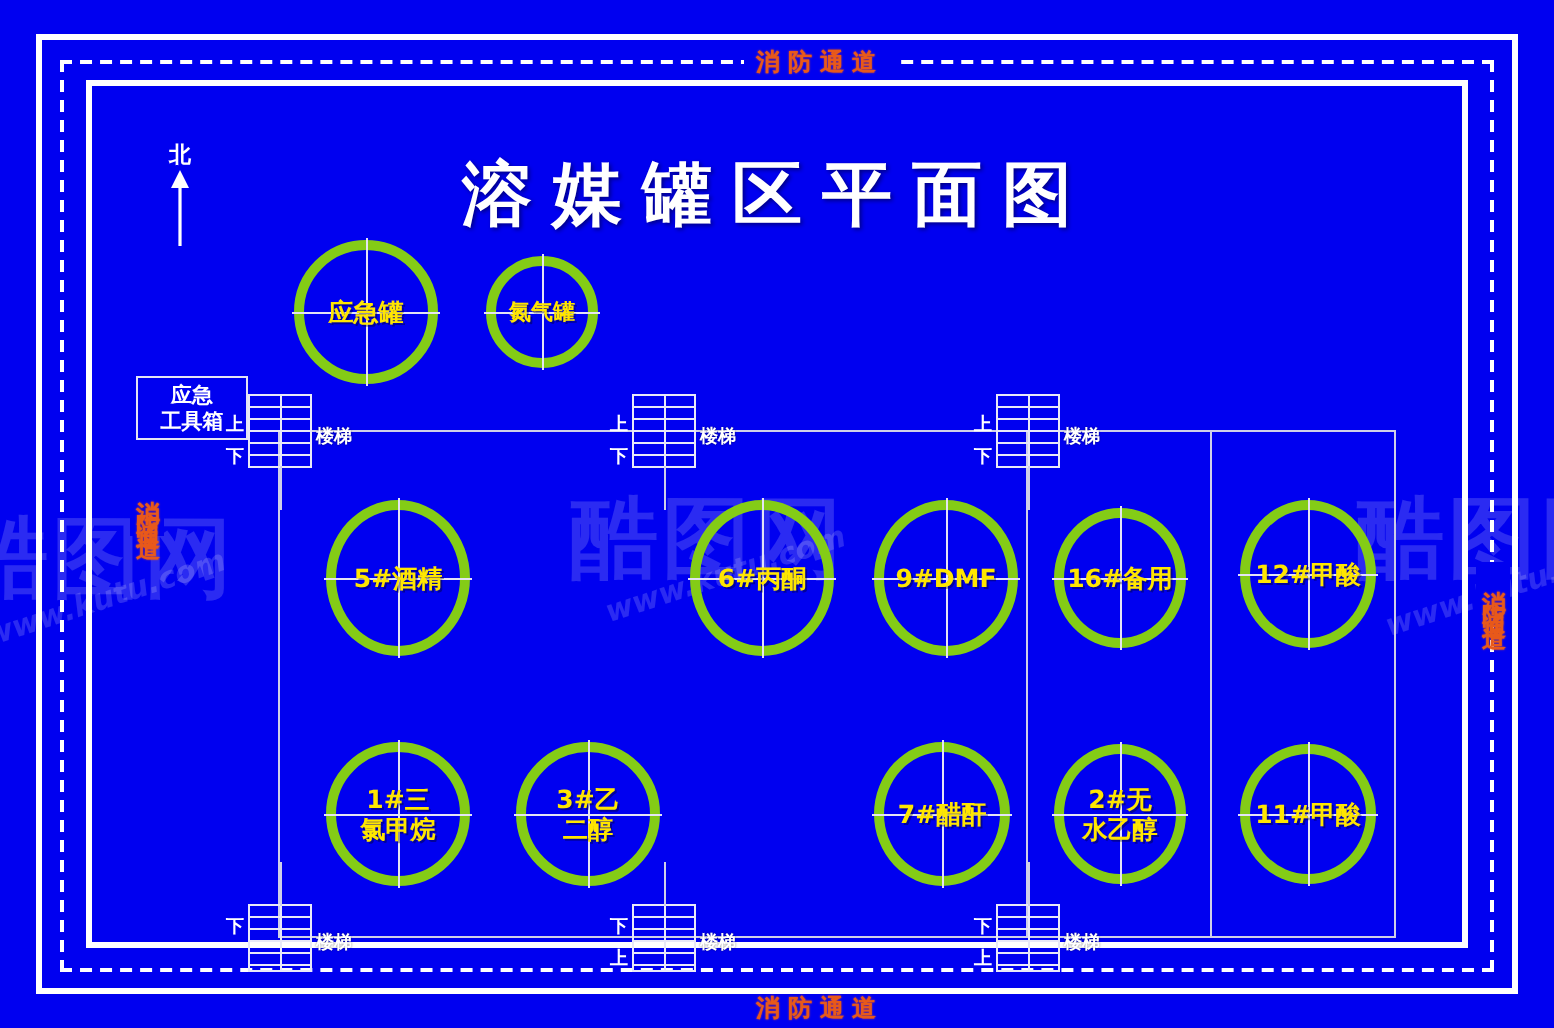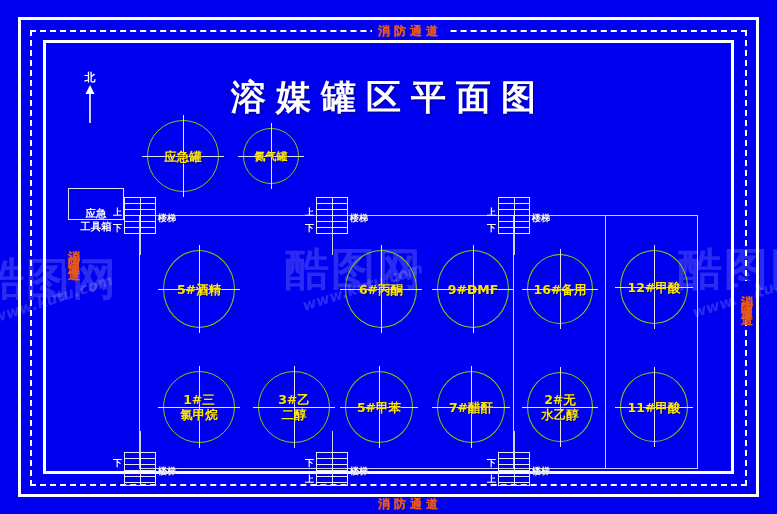--- a/index.html
+++ b/index.html
@@ -129,21 +129,21 @@
     position: absolute;
     background: #cfcfe8;
   }
   .h-line { height: 1px; }
   .v-line { width: 1px; }
 
   
   .tank {
     position: absolute;
     box-sizing: border-box;
-    border: 1px solid #84cc16;
+    border: 5px solid #84cc16;
     border-radius: 50%;
   }
   .tank .cx, .tank .cy {
     position: absolute;
     background: #e4e4f4;
   }
   .tank .cy { 
     left: 50%; top: -6px; bottom: -6px; width: 1px;
   }
   .tank .cx { 
@@ -210,21 +210,21 @@
   
   .toolbox {
     position: absolute;
     box-sizing: border-box;
     border: 1px solid #e4e4f4;
     color: #ffffff;
     font-size: 10.5px;
     font-weight: bold;
     line-height: 13px;
     text-align: center;
-    padding-top: 18px;
+    padding-top: 3px;
     white-space: pre;
   }
 
   
   .wm {
     position: absolute;
     color: rgba(255,255,255,.17);
     font-weight: bold;
     pointer-events: none;
     user-select: none;
@@ -348,25 +348,20 @@
     <div class="cx"></div>
     <div class="tank-label">1#三
 氯甲烷</div>
   </div>
   <div class="tank" style="left:258px; top:371px; width:72px; height:72px;">
     <div class="cy"></div>
     <div class="cx"></div>
     <div class="tank-label">3#乙
 二醇</div>
   </div>
-  <div class="tank" style="left:345px; top:371px; width:68px; height:72px;">
-    <div class="cy"></div>
-    <div class="cx"></div>
-    <div class="tank-label">5#甲苯</div>
-  </div>
   <div class="tank" style="left:437px; top:371px; width:68px; height:72px;">
     <div class="cy"></div>
     <div class="cx"></div>
     <div class="tank-label">7#醋酐</div>
   </div>
   <div class="tank" style="left:527px; top:372px; width:66px; height:70px;">
     <div class="cy"></div>
     <div class="cx"></div>
     <div class="tank-label">2#无
 水乙醇</div>

